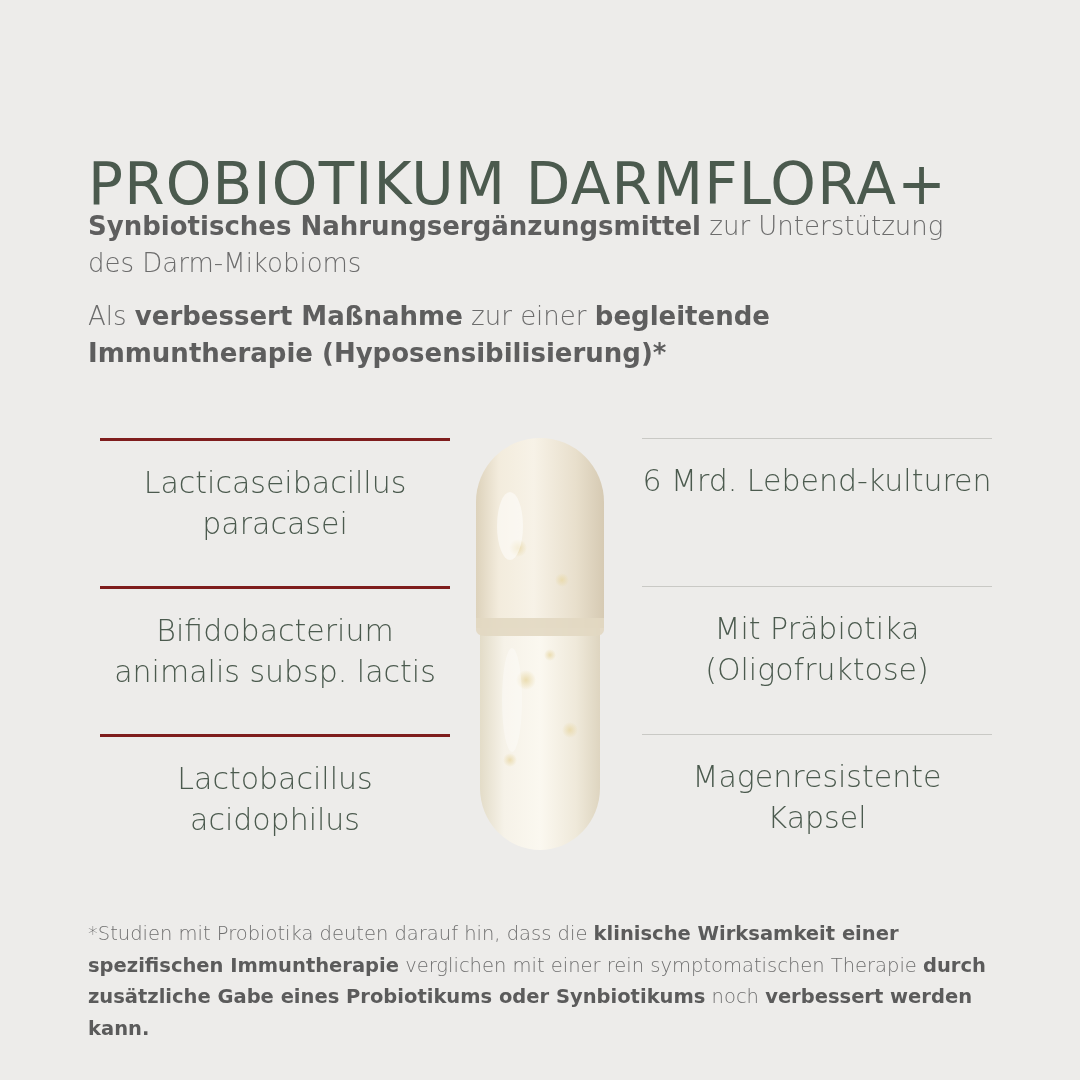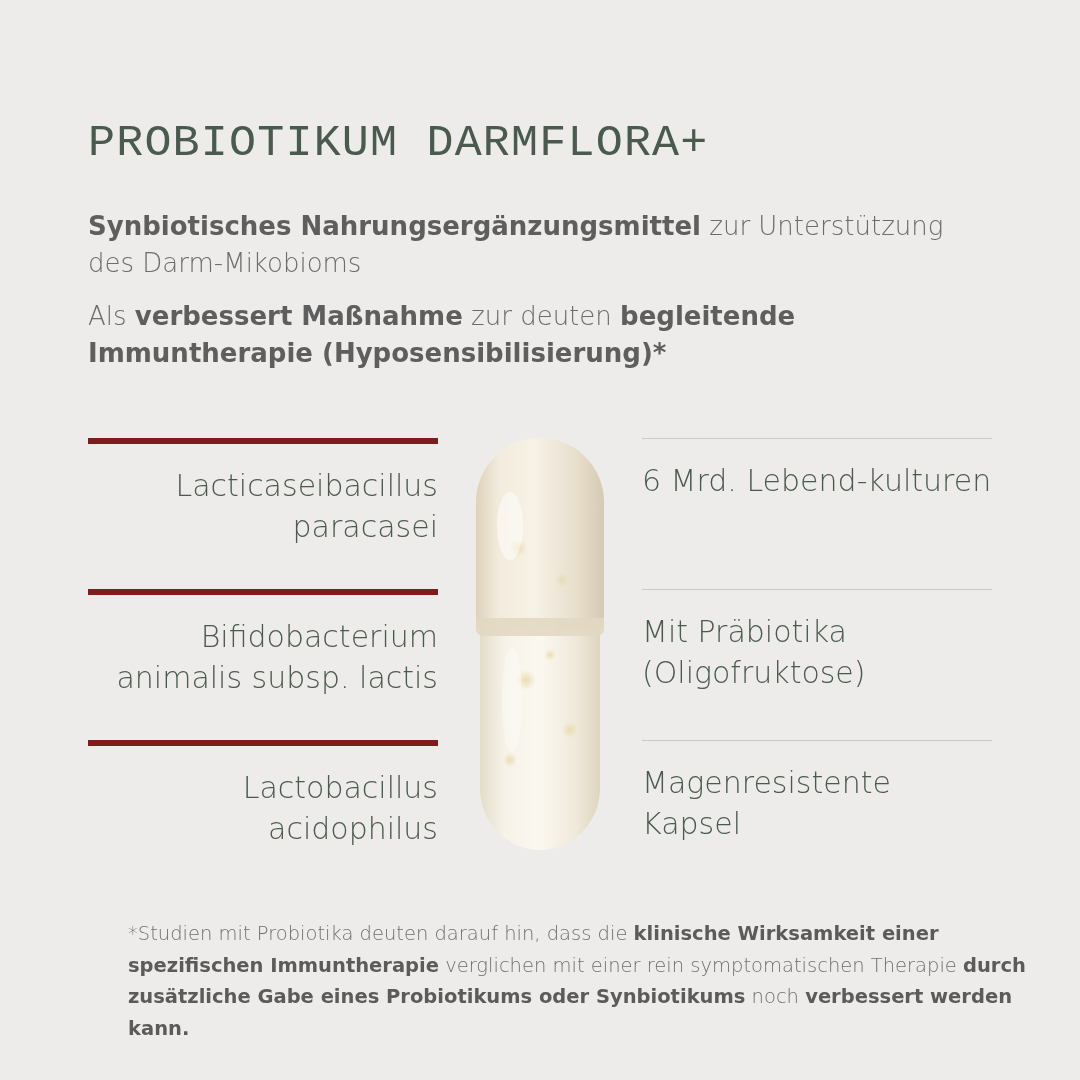--- a/index.html
+++ b/index.html
@@ -19,28 +19,27 @@
     width: 1080px;
     height: 1080px;
     background: #edecea;
     box-sizing: border-box;
   }
 
   
   .title {
     position: absolute;
     left: 88px;
-    top: 89px;
-    font-size: 45px;
+    top: 114px;
+    font-size: 58px;
     letter-spacing: 1.2px;
     color: #4b5a4e;
     font-weight: 400;
     line-height: 1.1;
     white-space: nowrap;
-    font-family: Liberation Mono, monospace;
   }
 
   
   .intro {
     position: absolute;
     left: 88px;
     top: 208px;
     width: 860px;
     color: #6c6c6c;
     font-size: 26px;
@@ -70,26 +69,27 @@
   .feat-cell {
     width: 350px;
     padding-top: 22px;
     color: #4b5a4e;
     font-size: 30px;
     font-weight: 300;
     line-height: 1.35;
     box-sizing: border-box;
   }
   .feat-cell.left {
-    border-top: 6px solid #7f1d1d;
-    text-align: right;
+    border-top: 3px solid #7f1d1d;
+    text-align: center;
+    margin-left: 12px;
   }
   .feat-cell.right {
     border-top: 1px solid #c9c9c5;
-    text-align: left;
+    text-align: center;
   }
   .feat-spacer {
     width: 180px;
   }
 
   
   .capsule-wrap {
     position: absolute;
     left: 466px;
     top: 430px;
@@ -100,40 +100,39 @@
   
   .footnote {
     position: absolute;
     left: 88px;
     top: 918px;
     width: 916px;
     color: #6f6f6f;
     font-size: 19.5px;
     line-height: 1.62;
     font-weight: 300;
-    margin-left: 40px;
   }
   .footnote b {
     font-weight: 700;
     color: #5b5b5b;
   }
 </style>
 </head>
 <body>
 
 <div class="page">
 
   <h1 class="title">PROBIOTIKUM DARMFLORA+</h1>
 
   <div class="intro">
     <p>
       <b>Synbiotisches Nahrungsergänzungsmittel</b><span> zur Unterstützung des Darm-Mikobioms</span>
     </p>
     <p>
-      <span>Als </span><b>verbessert Maßnahme</b><span> zur deuten </span><b>begleitende Immuntherapie (Hyposensibilisierung)*</b>
+      <span>Als </span><b>verbessert Maßnahme</b><span> zur einer </span><b>begleitende Immuntherapie (Hyposensibilisierung)*</b>
     </p>
   </div>
 
   <div class="features">
 
     <div class="feat-row">
       <div class="feat-cell left">Lacticaseibacillus paracasei</div>
       <div class="feat-spacer"></div>
       <div class="feat-cell right">6 Mrd. Lebend-kulturen</div>
     </div>

